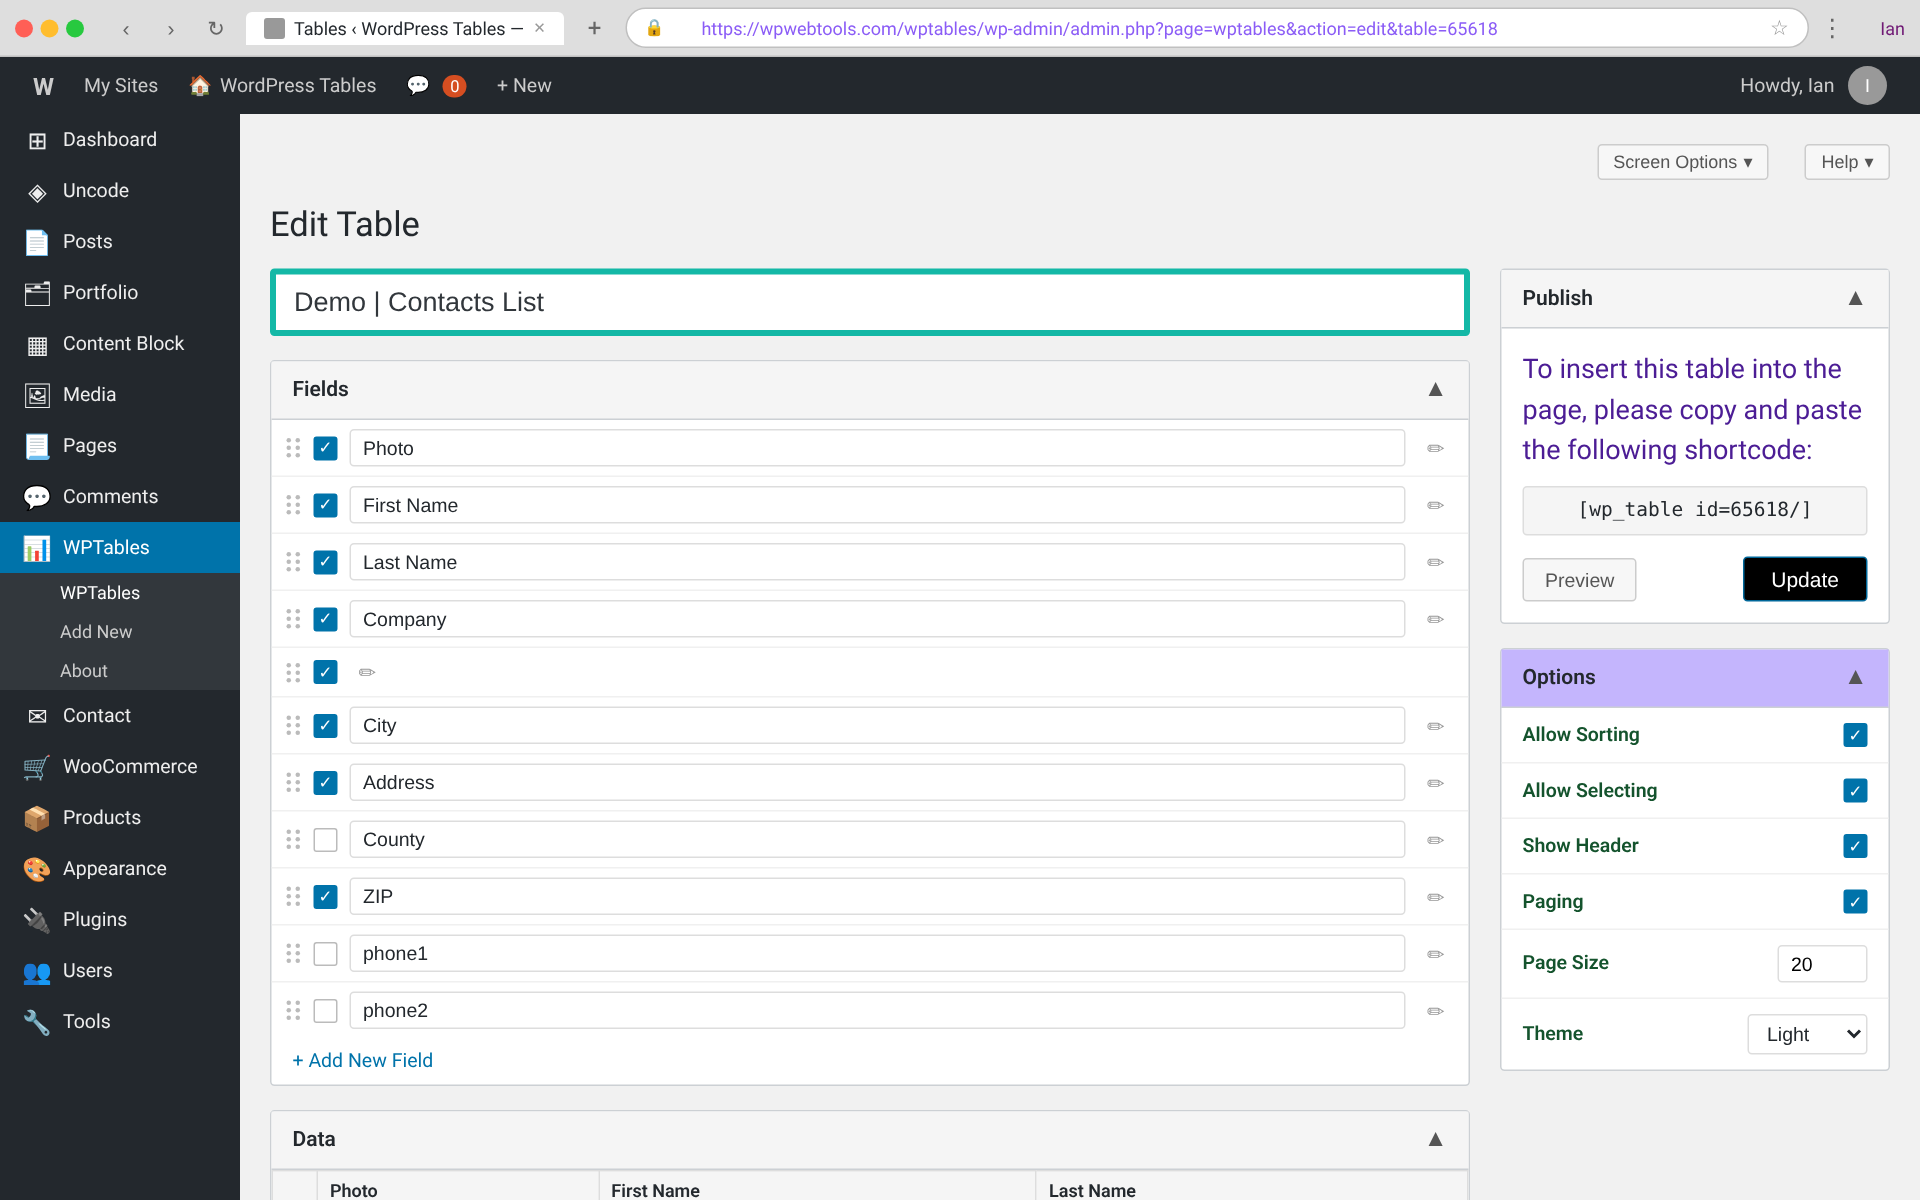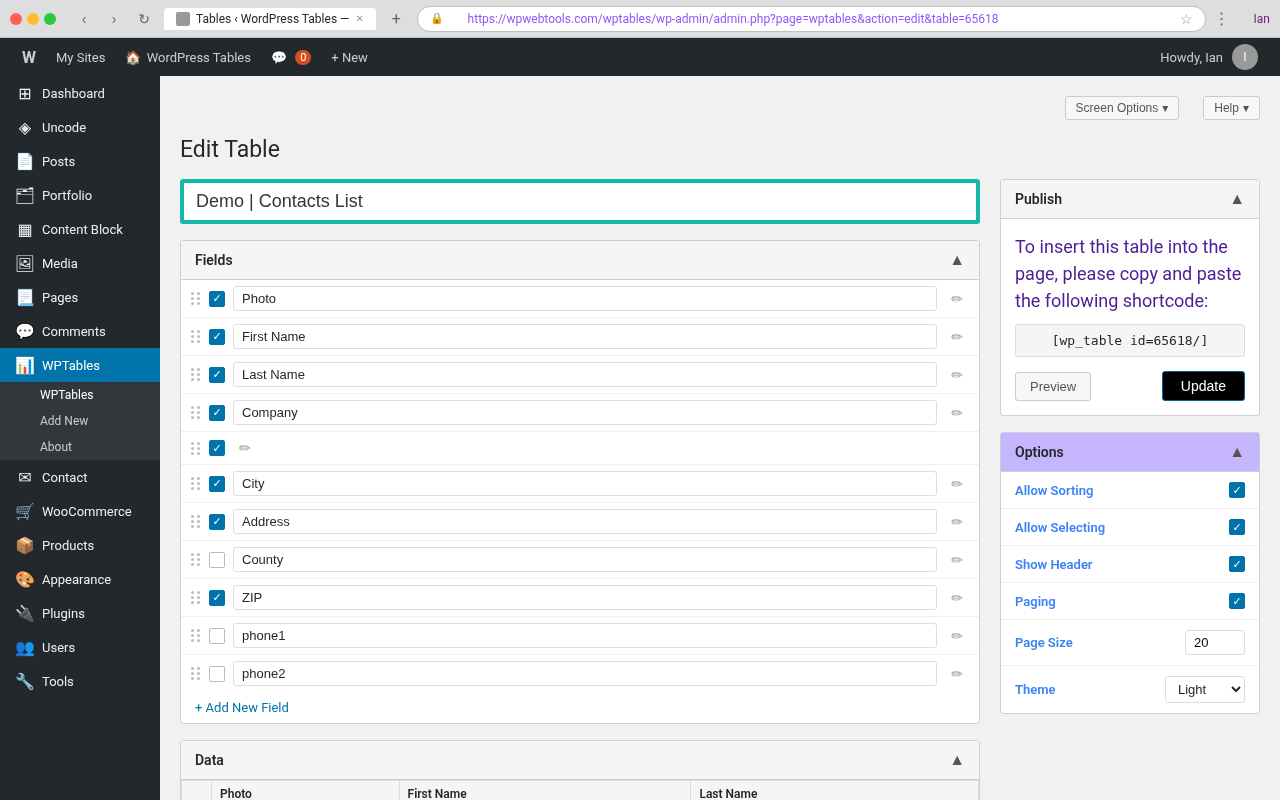--- a/index.html
+++ b/index.html
@@ -96,21 +96,21 @@
     .preview-btn { background: #f7f7f7; border: 1px solid #ccc; padding: 6px 14px; border-radius: 3px; cursor: pointer; font-size: 13px; color: #555; }
     .update-btn { background: #000000; border: 1px solid #006799; padding: 6px 18px; border-radius: 3px; cursor: pointer; font-size: 14px; color: white; font-weight: 400; }
 
     
     .options-box { background: white; border: 1px solid #ccd0d4; border-radius: 3px; }
     .options-header { display: flex; justify-content: space-between; align-items: center; padding: 10px 14px; background: #c4b5fd; border-bottom: 1px solid #ccd0d4; }
     .options-title { font-weight: 600; font-size: 14px; }
     .options-body { padding: 0; }
     .option-row { display: flex; justify-content: space-between; align-items: center; padding: 10px 14px; border-bottom: 1px solid #f0f0f0; }
     .option-row:last-child { border-bottom: none; }
-    .option-label { font-size: 13px; font-weight: 600; color: #3b82f6; }
+    .option-label { font-size: 13px; font-weight: 600; color: #14532d; }
     .option-control { display: flex; align-items: center; }
     .option-checkbox { width: 16px; height: 16px; border: 1px solid #bbb; border-radius: 2px; background: #0073aa; border-color: #0073aa; display: flex; align-items: center; justify-content: center; }
     .option-checkbox::after { content: '✓'; color: white; font-size: 11px; }
     .option-input { border: 1px solid #ddd; border-radius: 3px; padding: 4px 8px; font-size: 13px; width: 60px; text-align: left; }
     .option-select { border: 1px solid #ddd; border-radius: 3px; padding: 4px 8px; font-size: 13px; background: white; color: #23282d; cursor: pointer; }
 
     
     .section-scroll { max-height: 420px; overflow-y: auto; }
     .section-scroll::-webkit-scrollbar { width: 8px; }
     .section-scroll::-webkit-scrollbar-track { background: #f5f5f5; }

